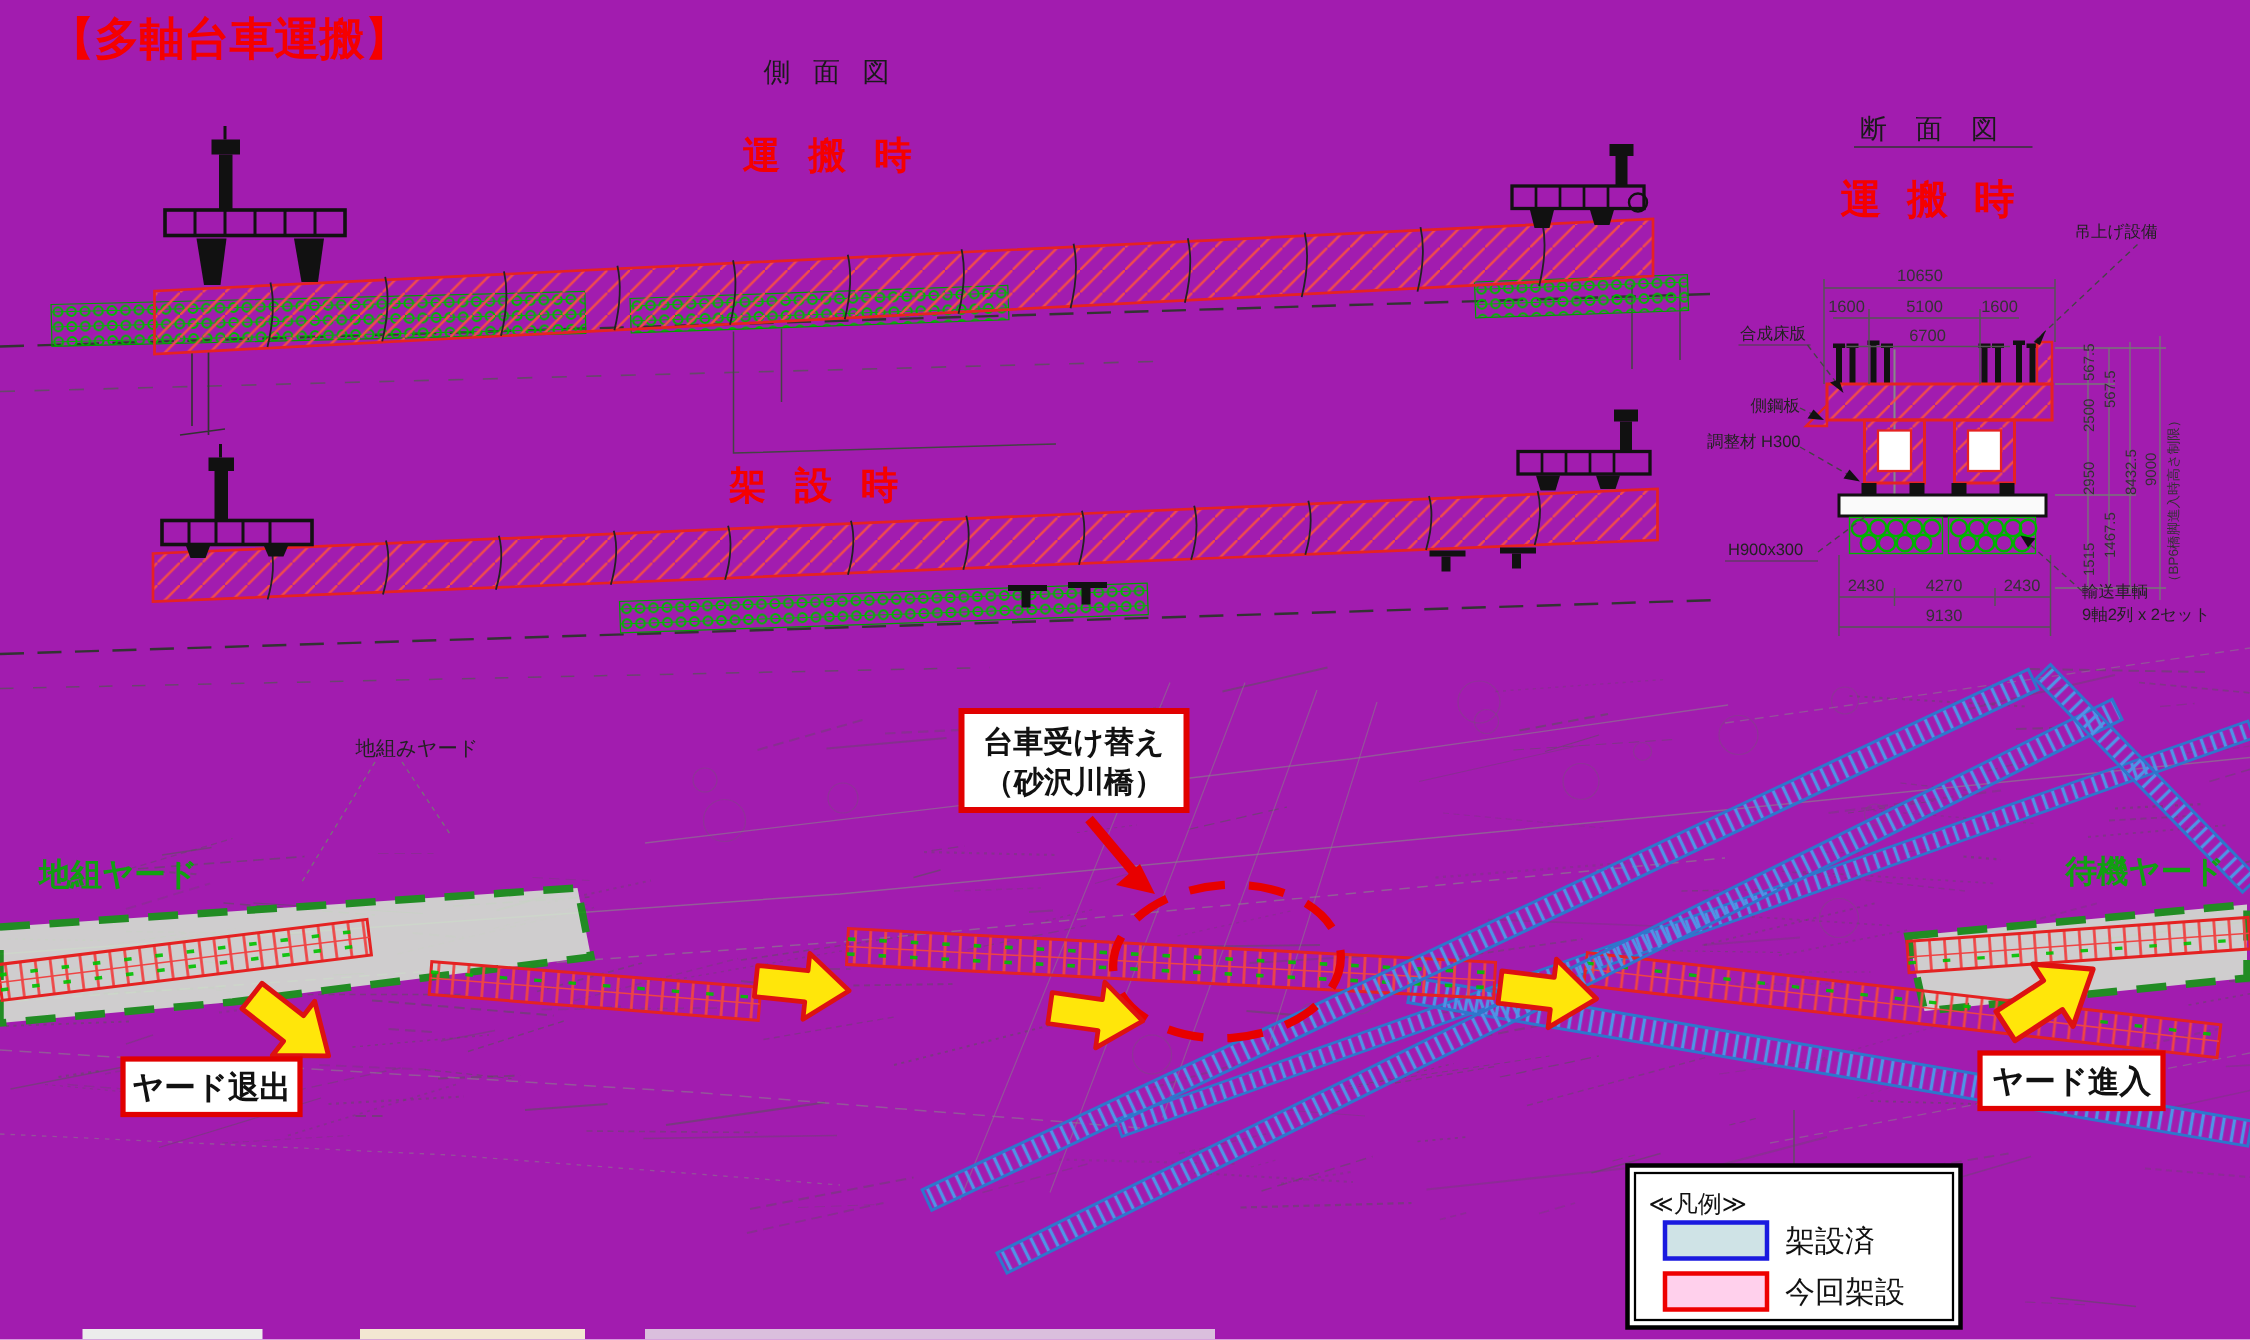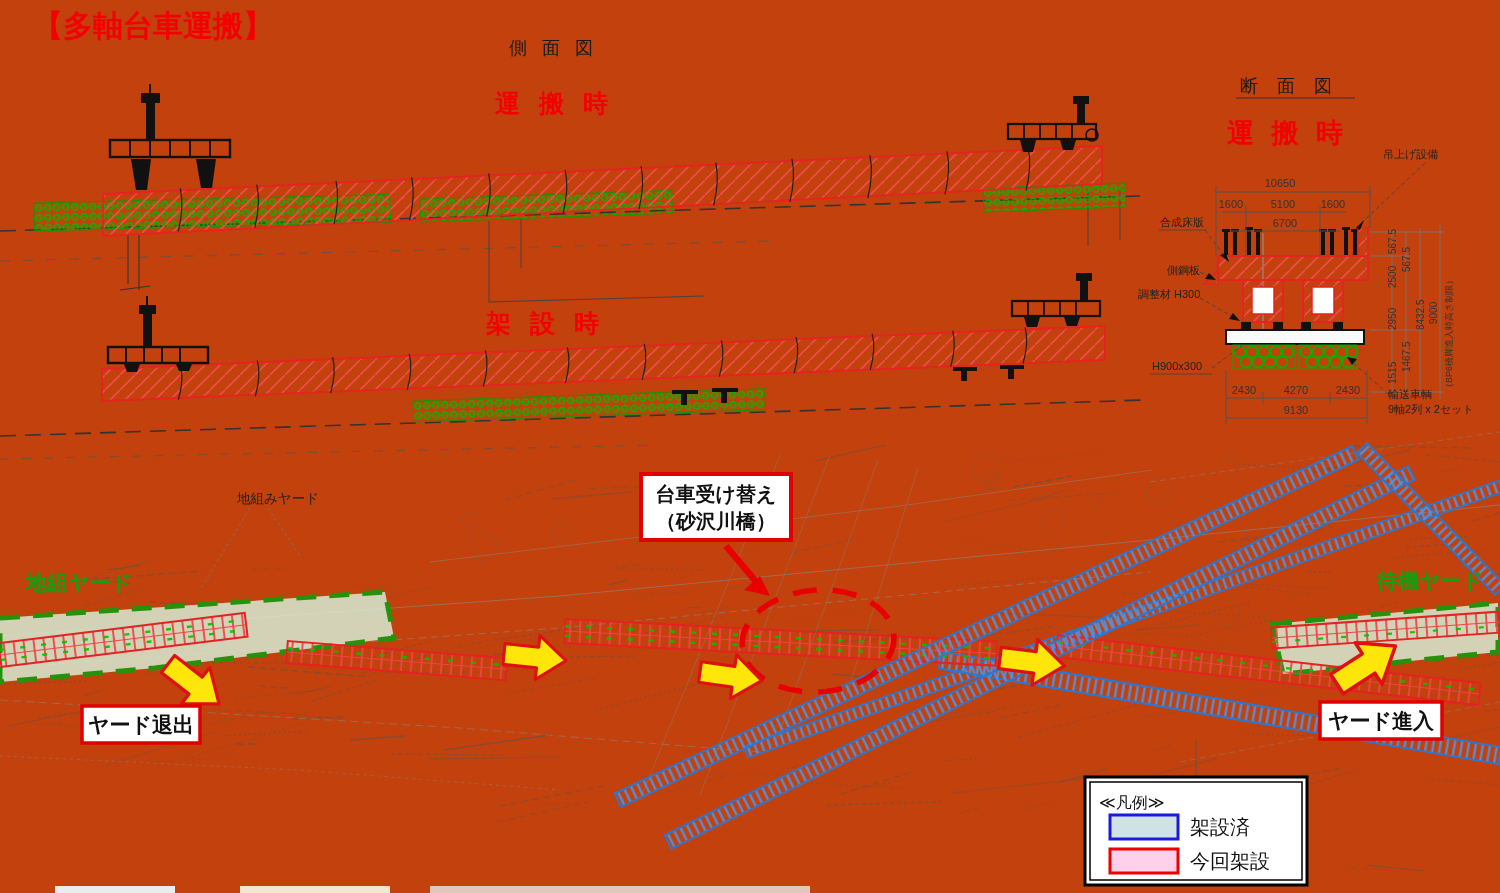--- a/index.html
+++ b/index.html
@@ -1,16 +1,16 @@
 <!DOCTYPE html>
 <html><head>
 <meta charset="utf-8">
 <style>
   html,body{margin:0;padding:0;background:#ffffff;}
-  .stage{position:relative;width:1500px;height:893px;background:#c2410c;overflow:hidden;
+  .stage{position:relative;width:1500px;height:893px;background:#a21caf;overflow:hidden;
          font-family:"Liberation Sans","DejaVu Sans",sans-serif;}
   svg{position:absolute;left:0;top:0;}
   text{font-family:"Liberation Sans","DejaVu Sans",sans-serif;}
   .red-heading{fill:#f50000;font-weight:bold;}
   .black-heading{fill:#1a1a1a;}
   .dim{fill:#333;font-size:11px;}
   .dimv{fill:#333;font-size:10px;}
   .leader-label{fill:#222;font-size:11px;}
   .yard-label{fill:#11a011;font-weight:bold;font-size:21px;}
   .box-label{fill:#111;font-weight:bold;font-size:21px;}

